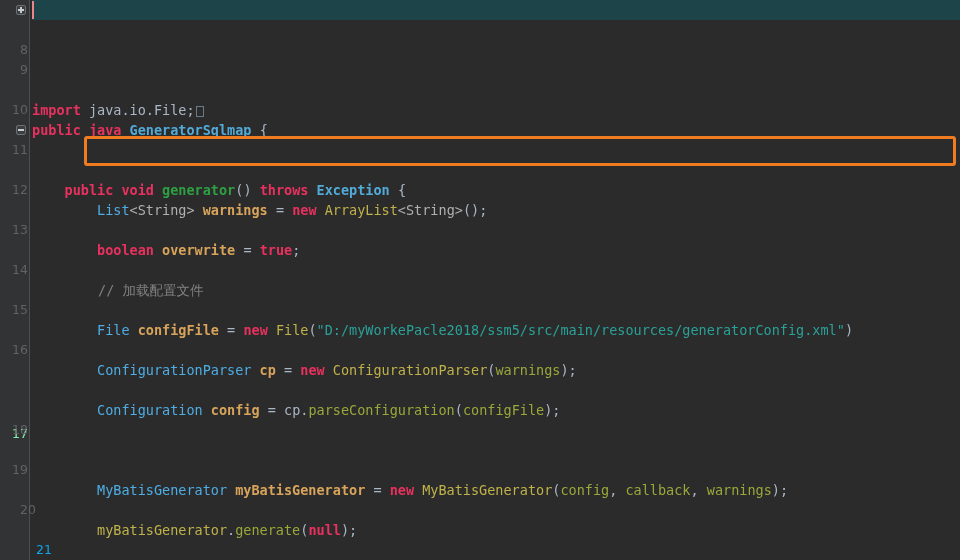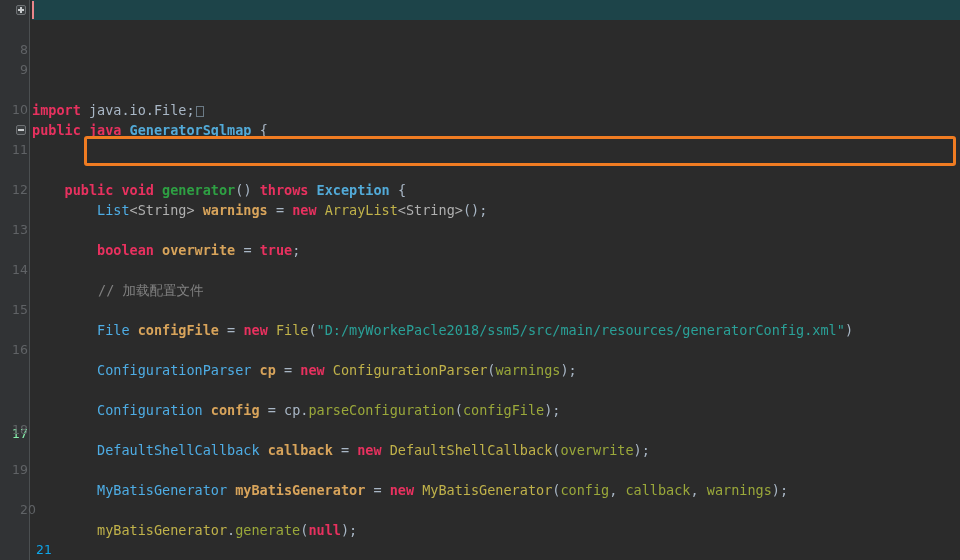--- a/index.html
+++ b/index.html
@@ -181,21 +181,20 @@
       <span class="txt">        <span class="type2">ConfigurationParser</span> <span class="fld">cp</span> <span class="punct">=</span> <span class="kw2">new</span> <span class="ylw">ConfigurationParser</span><span class="punct">(</span><span class="fng">warnings</span><span class="punct">);</span></span>
     </div>
 
     <div class="line" style="top:180px">
       <span class="ln" style="color: #86efac; margin-top: 44px;">17</span>
       <span class="txt">        <span class="type2">Configuration</span> <span class="fld">config</span> <span class="punct">=</span> <span class="plain">cp.</span><span class="fng">parseConfiguration</span><span class="punct">(</span><span class="fng">configFile</span><span class="punct">);</span></span>
     </div>
 
     <div class="line" style="top:200px">
       <span class="ln" style="color: rgb(96, 99, 102);">18</span>
-      <span class="txt">        <span class="type2">DefaultShellCallback</span> <span class="fld">callback</span> <span class="punct">=</span> <span class="kw2">new</span> <span class="ylw">DefaultShellCallback</span><span class="punct">(</span><span class="fng">overwrite</span><span class="punct">);</span></span>
     </div>
 
     <div class="line" style="top:220px">
       <span class="ln" style="color: rgb(96, 99, 102);">19</span>
       <span class="txt">        <span class="type2">MyBatisGenerator</span> <span class="fld">myBatisGenerator</span> <span class="punct">=</span> <span class="kw2">new</span> <span class="ylw">MyBatisGenerator</span><span class="punct">(</span><span class="fng">config</span><span class="punct">,</span> <span class="fng">callback</span><span class="punct">,</span> <span class="fng">warnings</span><span class="punct">);</span></span>
     </div>
 
     <div class="line" style="top:240px">
       <span class="ln" style="color: rgb(96, 99, 102); padding-left: 20px;">20</span>
       <span class="txt">        <span class="ylw">myBatisGenerator</span><span class="punct">.</span><span class="fng">generate</span><span class="punct">(</span><span class="kw2">null</span><span class="punct">);</span></span>

